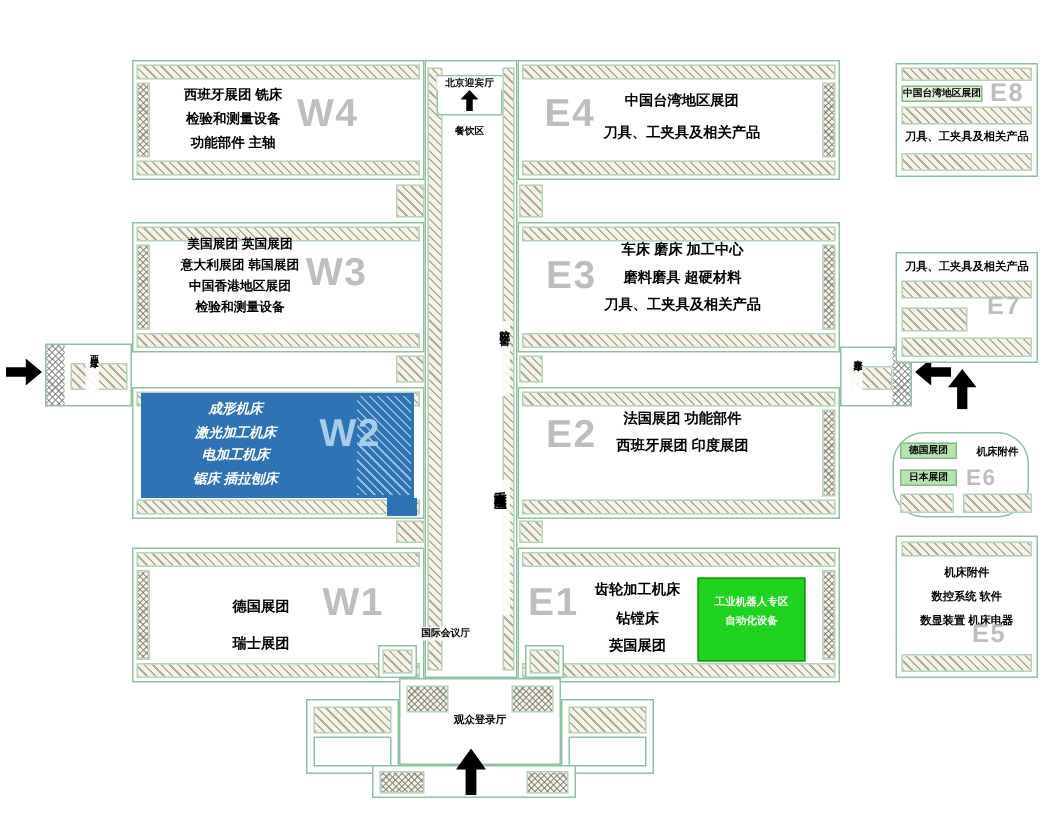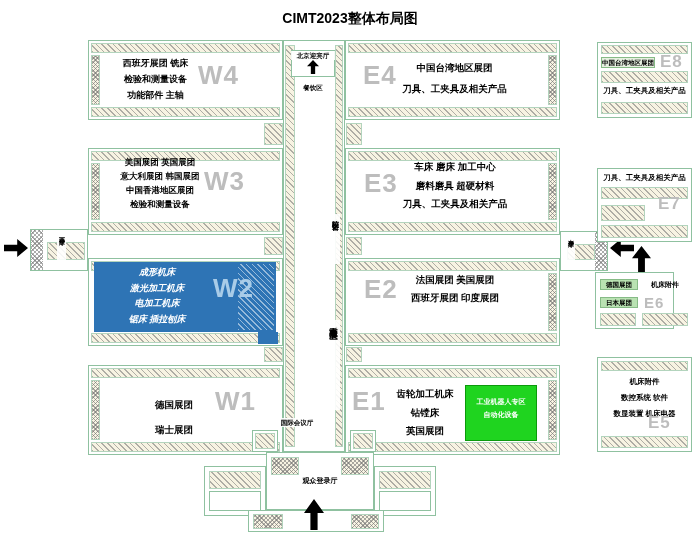--- a/index.html
+++ b/index.html
@@ -37,21 +37,20 @@
   .ar-left{clip-path:polygon(100% 32%,45% 32%,45% 0,0 50%,45% 100%,45% 68%,100% 68%);}
   .ar-up{clip-path:polygon(32% 100%,32% 45%,0 45%,50% 0,100% 45%,68% 45%,68% 100%);}
   .greenzone{position:absolute;border:1px solid #0c9a0c;text-align:center;box-sizing:border-box;}
   .greenzone .ln{font-size:7px;line-height:13px;color:#fff;font-weight:bold;}
 </style>
 </head>
 <body>
 
 <div class="stage">
 
-  <div class="title" style="left:230px;top:10px;width:240px;">CIMT2023整体布局图</div>
 
   <div class="hall" style="left:88px;top:40px;width:195px;height:80px;">
     <div class="strip hatch" style="left:2px;right:2px;top:2px;height:10px;"></div>
     <div class="strip hatch" style="left:2px;right:2px;bottom:2px;height:10px;"></div>
     <div class="strip xhatch" style="left:2px;top:14px;bottom:14px;width:9px;"></div>
   </div>
   <div class="hall" style="left:88px;top:148px;width:195px;height:87px;">
     <div class="strip hatch" style="left:2px;right:2px;top:2px;height:10px;"></div>
     <div class="strip hatch" style="left:2px;right:2px;bottom:2px;height:10px;"></div>
     <div class="strip xhatch" style="left:2px;top:14px;bottom:14px;width:9px;"></div>
@@ -189,21 +188,21 @@
 
   <div class="code" style="left:364px;top:170px;">E3</div>
   <div class="lines f95-185" style="left:374px;top:158px;width:162px;z-index:2;">
     <div class="ln">车床  磨床  加工中心</div>
     <div class="ln">磨料磨具  超硬材料</div>
     <div class="ln">刀具、工夹具及相关产品</div>
   </div>
 
   <div class="code" style="left:364px;top:276px;">E2</div>
   <div class="lines f95-18" style="left:374px;top:271px;width:162px;z-index:2;">
-    <div class="ln">法国展团  美国展团</div>
+    <div class="ln">法国展团  功能部件</div>
     <div class="ln">西班牙展团  印度展团</div>
   </div>
 
   <div class="code" style="left:352px;top:388px;">E1</div>
   <div class="lines f95-185" style="left:380px;top:385px;width:90px;z-index:2;">
     <div class="ln">齿轮加工机床</div>
     <div class="ln">钻镗床</div>
     <div class="ln">英国展团</div>
   </div>
 
@@ -223,21 +222,21 @@
 
   <div class="box" style="left:597px;top:168px;width:95px;height:74px;">
     <div class="lines" style="left:1px;top:4px;width:91px;font-size:7.5px;font-weight:bold;">刀具、工夹具及相关产品</div>
     <div class="strip hatch" style="left:3px;top:18px;right:3px;height:12px;"></div>
     <div class="strip hatch" style="left:3px;top:36px;width:44px;height:16px;"></div>
     <div class="code code-sm" style="left:60px;top:26px;">E7</div>
     <div class="strip hatch" style="left:3px;bottom:3px;right:3px;height:13px;"></div>
   </div>
   <div class="arrow ar-up" style="left:632px;top:246px;width:19px;height:27px;"></div>
 
-  <div class="box" style="left:595px;top:272px;width:79px;height:57px;">
+  <div class="box" style="left:595px;top:288px;width:91px;height:57px;border-radius:21px;">
     <div class="chip" style="left:4px;top:6px;width:38px;height:11px;">德国展团</div>
     <div class="lines" style="left:46px;top:7px;width:46px;font-size:7px;font-weight:bold;">机床附件</div>
     <div class="chip" style="left:4px;top:24px;width:38px;height:11px;">日本展团</div>
     <div class="code code-xs" style="left:48px;top:22px;">E6</div>
     <div class="strip hatch" style="left:4px;top:40px;width:36px;height:13px;"></div>
     <div class="strip hatch" style="left:46px;top:40px;width:46px;height:13px;"></div>
   </div>
 
   <div class="box" style="left:597px;top:357px;width:95px;height:95px;">
     <div class="strip hatch" style="left:3px;top:3px;right:3px;height:10px;"></div>

